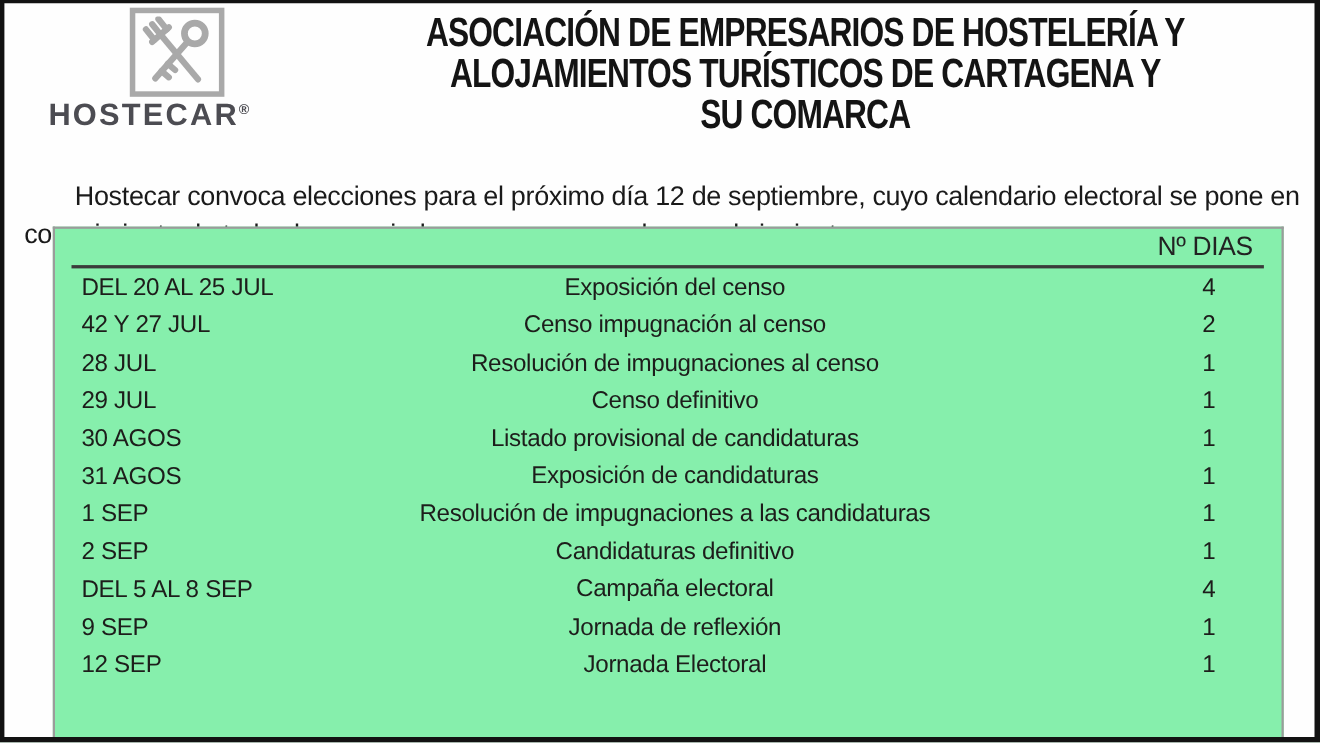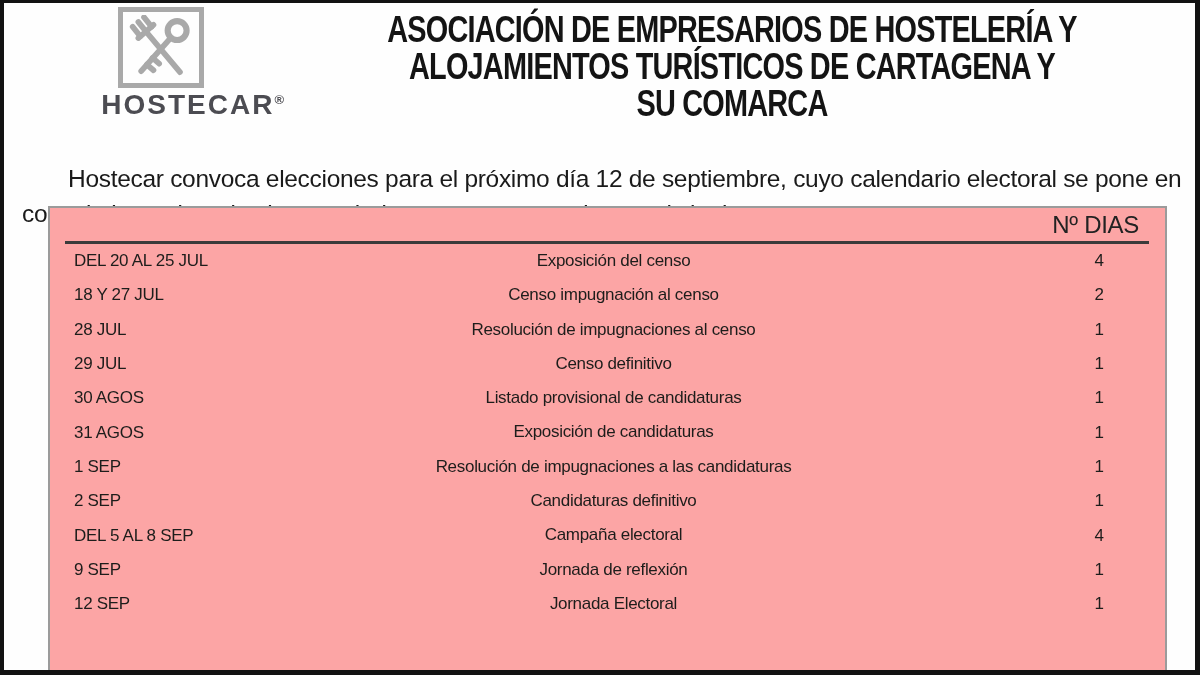--- a/index.html
+++ b/index.html
@@ -21,21 +21,21 @@
   .logo-box{
     position:absolute;left:114px;top:4px;
     width:86px;height:81px;
     box-sizing:border-box;
     border:5px solid #a9a9a9;
     background:#fefefe;
   }
   .logo-box svg{position:absolute;left:4px;top:3px;}
   .logo-text{
     position:absolute;left:40px;top:86px;width:240px;
-    text-align:right;
+    text-align:left;
     font-weight:bold;
     font-size:28px;
     letter-spacing:2px;
     color:#4c4c52;
     white-space:nowrap;
   }
   .logo-text sup{font-size:13px;letter-spacing:0;}
   
   .title{
     position:absolute;left:178px;top:8px;width:1100px;
@@ -57,35 +57,35 @@
     text-indent:46px;
     color:#1a1a1a;
   }
   
   .cal-table{
     position:absolute;left:44px;top:203px;
     width:1119px;height:467px;
     box-sizing:border-box;
     border:2px solid #9b9b9b;
     border-bottom:none;
-    background:#fca5a5;
+    background:#86efac;
   }
   .cal-head{position:relative;height:33px;}
   .days-header{
     position:absolute;right:26px;top:3px;
     font-size:24px;
     letter-spacing:-0.3px;
     color:#222;
   }
   .head-rule{
     margin:0 16px 0 15px;
     border-bottom:3px solid #3b3b3b;
   }
   .cal-body{position:relative;}
-  .trow{position:relative;height:34.3px;font-size:17px;letter-spacing:-0.3px;}
+  .trow{position:relative;height:34.3px;font-size:22px;letter-spacing:-0.3px;}
   .trow .date{
     position:absolute;left:24px;top:50%;
     transform:translateY(-50%);
     white-space:nowrap;
   }
   .trow .event{
     display:block;margin-left:12px;
     text-align:center;
     line-height:34.3px;
     white-space:nowrap;
@@ -133,21 +133,21 @@
       <span class="days-header">Nº DIAS</span>
     </div>
     <div class="head-rule"></div>
     <div class="cal-body">
         <div class="trow">
     <span class="date">DEL 20 AL 25 JUL</span>
     <span class="event">Exposición del censo</span>
     <span class="days">4</span>
   </div>
         <div class="trow">
-    <span class="date">18 Y 27 JUL</span>
+    <span class="date">42 Y 27 JUL</span>
     <span class="event">Censo impugnación al censo</span>
     <span class="days">2</span>
   </div>
         <div class="trow">
     <span class="date">28 JUL</span>
     <span class="event">Resolución de impugnaciones al censo</span>
     <span class="days">1</span>
   </div>
         <div class="trow">
     <span class="date">29 JUL</span>

